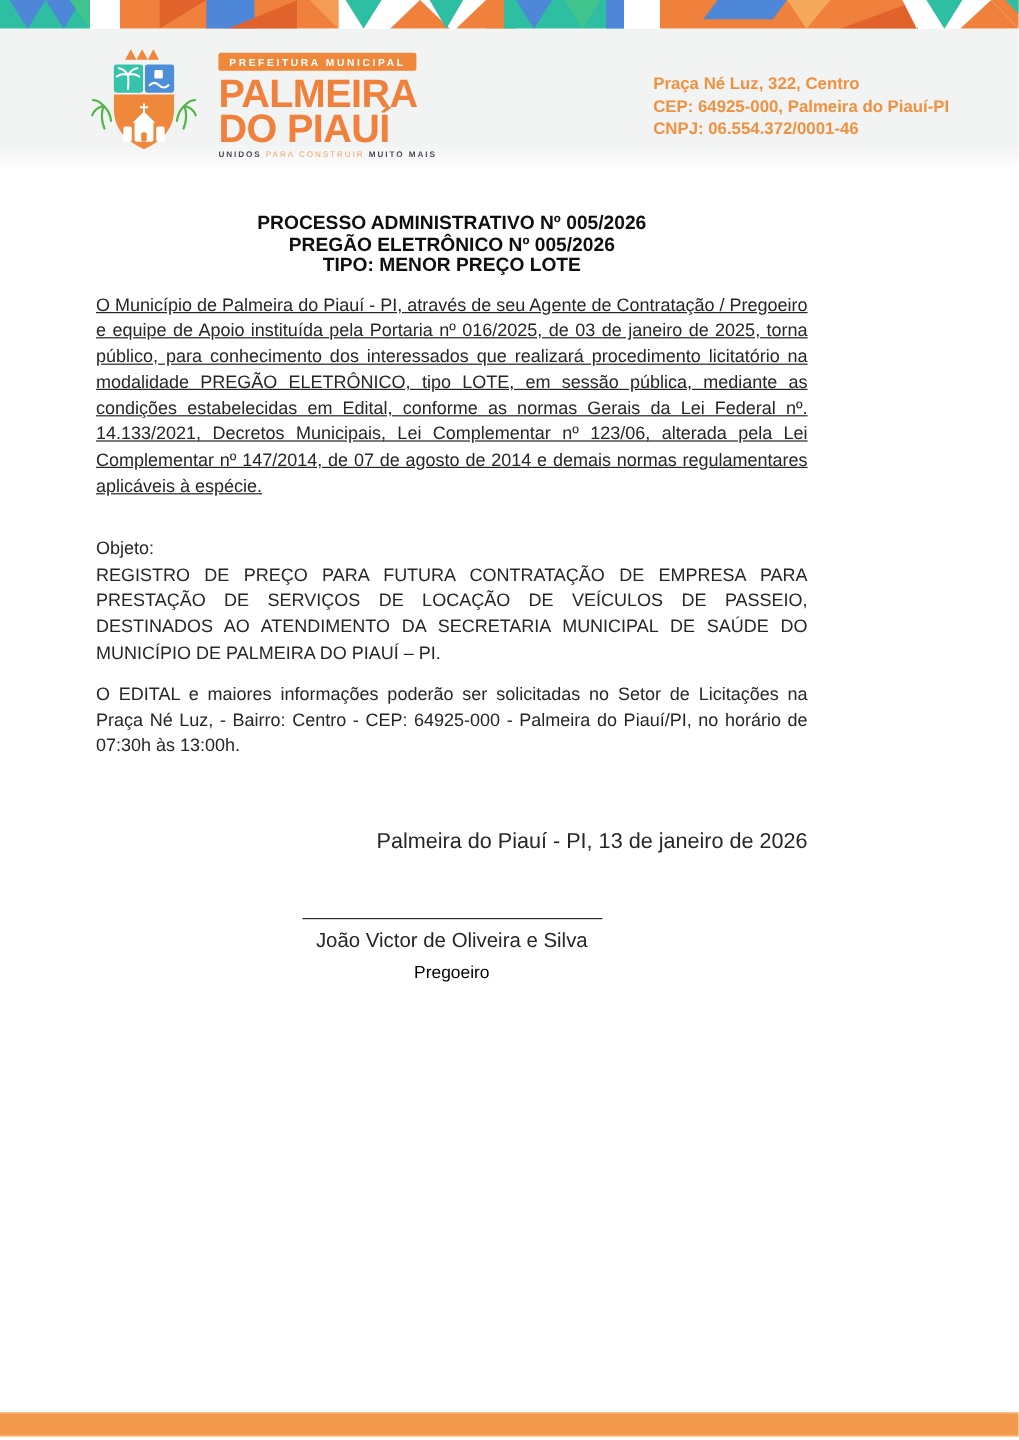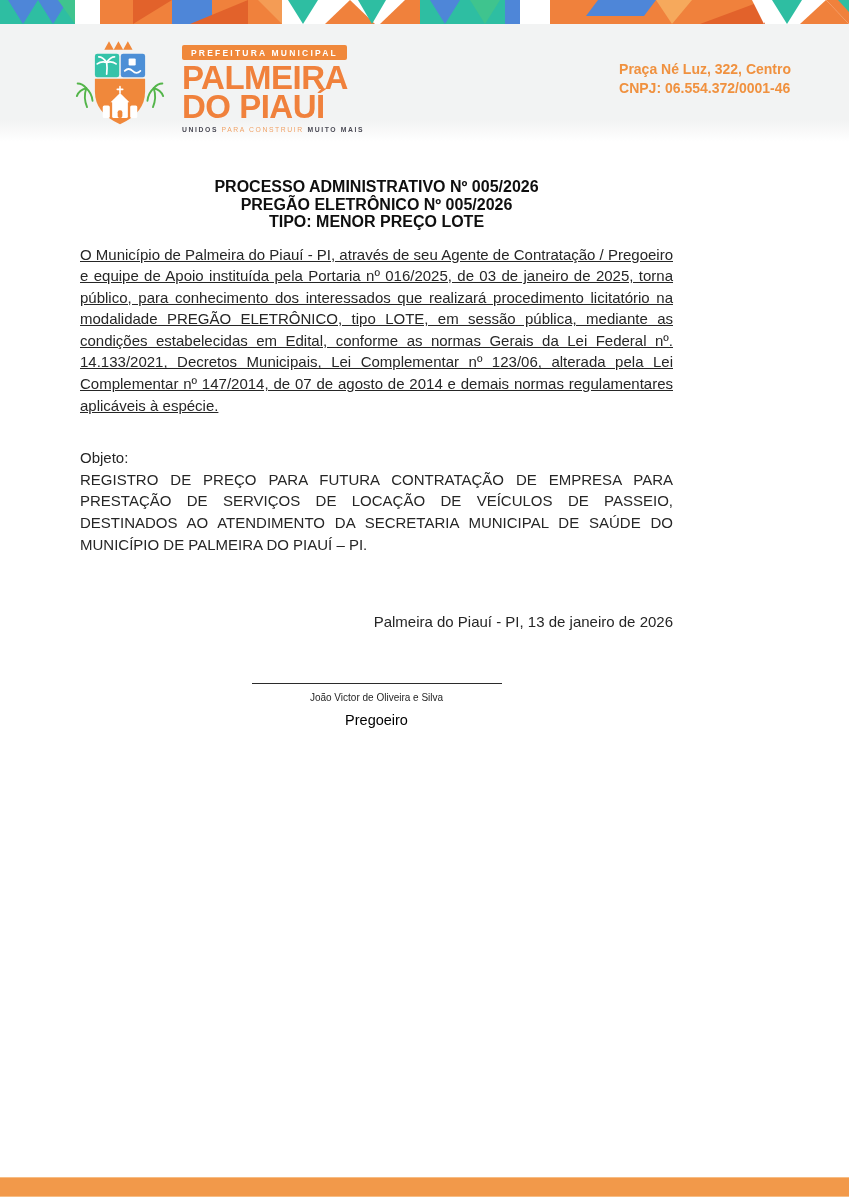--- a/index.html
+++ b/index.html
@@ -54,25 +54,25 @@
     font-size:16px;line-height:17.5px;
   }
   .para{
     font-size:15px;line-height:21.6px;text-align:justify;
     margin:13px 0 0 0;
   }
   .para.first{margin-top:13px;text-decoration:underline;}
   .objeto-block{margin-top:31px;}
   .objeto-label{font-size:15px;line-height:21.6px;}
   .date-line{
-    margin-top:58px;text-align:right;font-size:15px;color:#262626;
+    margin-top:58px;text-align:right;font-size:18px;color:#262626;
   }
   .signature{margin-top:53px;text-align:center;}
   .sig-rule{width:250px;height:0;border-top:1.4px solid #2b2b2b;margin:0 auto;}
-  .sig-name{margin-top:8px;font-size:10px;color:#262626;}
+  .sig-name{margin-top:8px;font-size:17px;color:#262626;}
   .sig-role{margin-top:9px;font-size:14.5px;color:#000000;}
   
   .bottom-bar{
     position:absolute;left:0;right:0;bottom:3px;height:18px;
     background:#f2994a;
     border-top:1px solid #f7bd84;border-bottom:1px solid #f7bd84;
   }
 </style>
 </head>
 <body>
@@ -167,39 +167,41 @@
           </div>
           <div class="org-tagline">
             <span class="tag-dark">UNIDOS</span>
             <span class="tag-orange">PARA CONSTRUIR</span>
             <span class="tag-dark">MUITO MAIS</span>
           </div>
         </div>
       </div>
       <div class="contact">
         <div>Praça Né Luz, 322, Centro</div>
+        <div>CEP: 64925-000, Palmeira do Piauí-PI</div>
         <div>CNPJ: 06.554.372/0001-46</div>
       </div>
     </div>
   </div>
 
   <div class="content">
     <div class="doc-title">
       <div>PROCESSO ADMINISTRATIVO Nº 005/2026</div>
       <div>PREGÃO ELETRÔNICO Nº 005/2026</div>
       <div>TIPO: MENOR PREÇO LOTE</div>
     </div>
 
     <p class="para first">O Município de Palmeira do Piauí - PI, através de seu Agente de Contratação / Pregoeiro e equipe de Apoio instituída pela Portaria nº 016/2025, de 03 de janeiro de 2025, torna público, para conhecimento dos interessados que realizará procedimento licitatório na modalidade PREGÃO ELETRÔNICO, tipo LOTE, em sessão pública, mediante as condições estabelecidas em Edital, conforme as normas Gerais da Lei Federal nº. 14.133/2021, Decretos Municipais, Lei Complementar nº 123/06, alterada pela Lei Complementar nº 147/2014, de 07 de agosto de 2014 e demais normas regulamentares aplicáveis à espécie.</p>
 
     <div class="objeto-block">
       <div class="objeto-label">Objeto:</div>
       <p class="para" style="margin-top:0;">REGISTRO DE PREÇO PARA FUTURA CONTRATAÇÃO DE EMPRESA PARA PRESTAÇÃO DE SERVIÇOS DE LOCAÇÃO DE VEÍCULOS DE PASSEIO, DESTINADOS AO ATENDIMENTO DA SECRETARIA MUNICIPAL DE SAÚDE DO MUNICÍPIO DE PALMEIRA DO PIAUÍ – PI.</p>
     </div>
 
+    <p class="para">O EDITAL e maiores informações poderão ser solicitadas no Setor de Licitações na Praça Né Luz, - Bairro: Centro - CEP: 64925-000 - Palmeira do Piauí/PI, no horário de 07:30h às 13:00h.</p>
 
 
     <div class="date-line">Palmeira do Piauí - PI, 13 de janeiro de 2026</div>
 
     <div class="signature">
       <div class="sig-rule"></div>
       <div class="sig-name">João Victor de Oliveira e Silva</div>
       <div class="sig-role">Pregoeiro</div>
     </div>
   </div>

